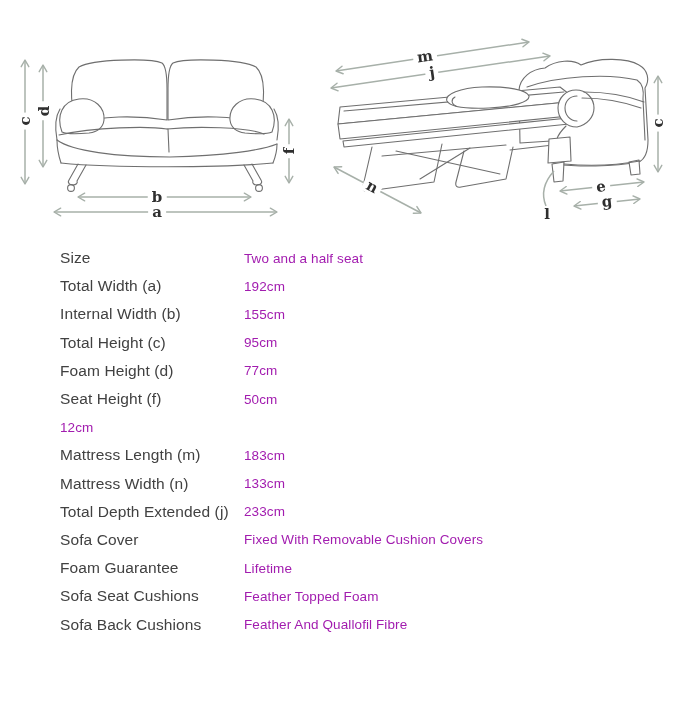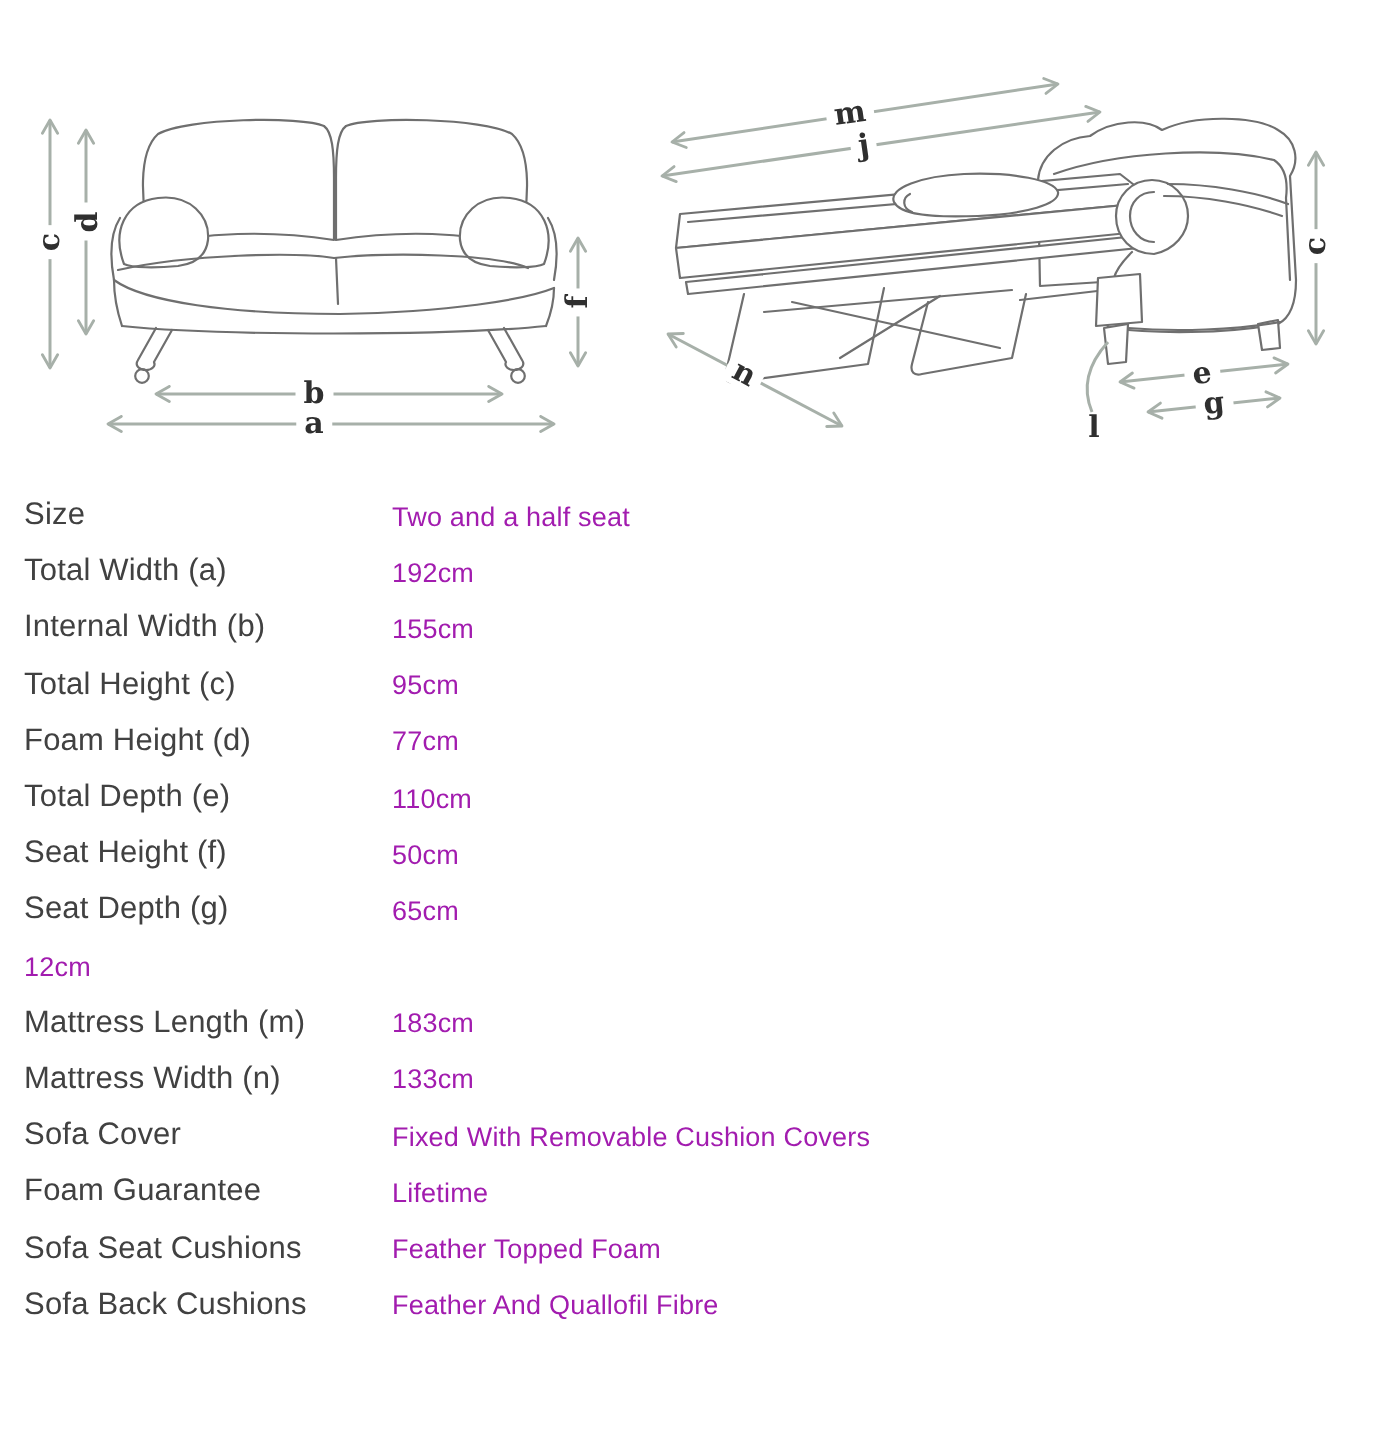--- a/index.html
+++ b/index.html
@@ -20,21 +20,21 @@
     color:#2f2f2f;background:#ffffff;padding:0 4px;
     transform:translate(-50%,-50%);
     white-space:nowrap;
   }
   .rot-90 {transform:translate(-50%,-50%) rotate(-90deg);}
   .rot-m8 {transform:translate(-50%,-50%) rotate(-8deg);}
   .rot-m6 {transform:translate(-50%,-50%) rotate(-6deg);}
   .rot-28 {transform:translate(-50%,-50%) rotate(28deg);}
   
   .spec-table{padding:12px 0 0 12px;}
-  .spec-row{display:flex;align-items:center;height:28.2px;}
+  .spec-row{display:flex;align-items:center;height:28.2px;margin-left:48px;}
   .spec-label{
     width:184px;flex:none;
     font-size:15.5px;color:#414141;letter-spacing:.1px;
   }
   .spec-value{
     font-size:13.5px;color:#a21caf;letter-spacing:.1px;
   }
 </style>
 </head>
 <body>
@@ -150,41 +150,37 @@
   </div>
   <div class="spec-row">
     <div class="spec-label">Total Height (c)</div>
     <div class="spec-value">95cm</div>
   </div>
   <div class="spec-row">
     <div class="spec-label">Foam Height (d)</div>
     <div class="spec-value">77cm</div>
   </div>
   <div class="spec-row">
-    <div class="spec-label">Total Depth (e)</div>
-    <div class="spec-value">110cm</div>
-  </div>
-  <div class="spec-row">
     <div class="spec-label">Seat Height (f)</div>
     <div class="spec-value">50cm</div>
-  </div>
-  <div class="spec-row">
-    <div class="spec-label">Seat Depth (g)</div>
-    <div class="spec-value">65cm</div>
   </div>
   <div class="spec-row">
     <div class="spec-value">12cm</div>
   </div>
   <div class="spec-row">
     <div class="spec-label">Mattress Length (m)</div>
     <div class="spec-value">183cm</div>
   </div>
   <div class="spec-row">
     <div class="spec-label">Mattress Width (n)</div>
     <div class="spec-value">133cm</div>
+  </div>
+  <div class="spec-row">
+    <div class="spec-label">Total Depth Extended (j)</div>
+    <div class="spec-value">233cm</div>
   </div>
   <div class="spec-row">
     <div class="spec-label">Sofa Cover</div>
     <div class="spec-value">Fixed With Removable Cushion Covers</div>
   </div>
   <div class="spec-row">
     <div class="spec-label">Foam Guarantee</div>
     <div class="spec-value">Lifetime</div>
   </div>
   <div class="spec-row">

